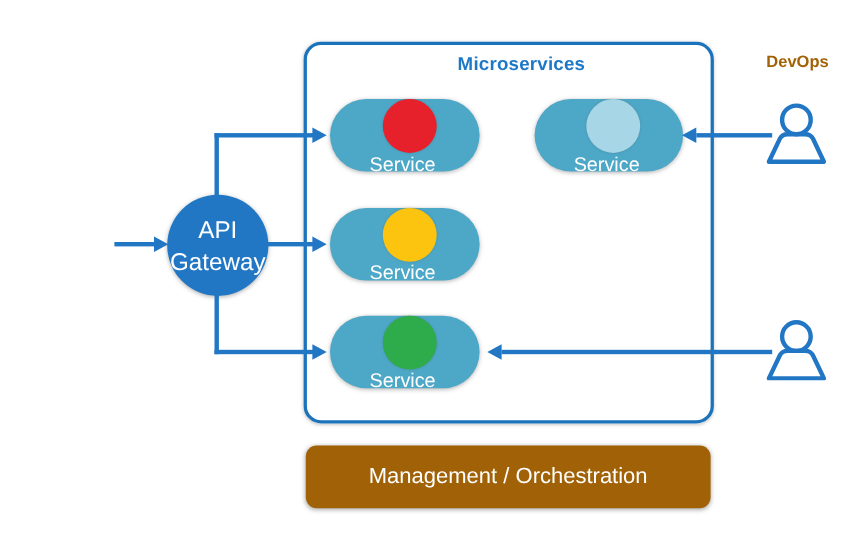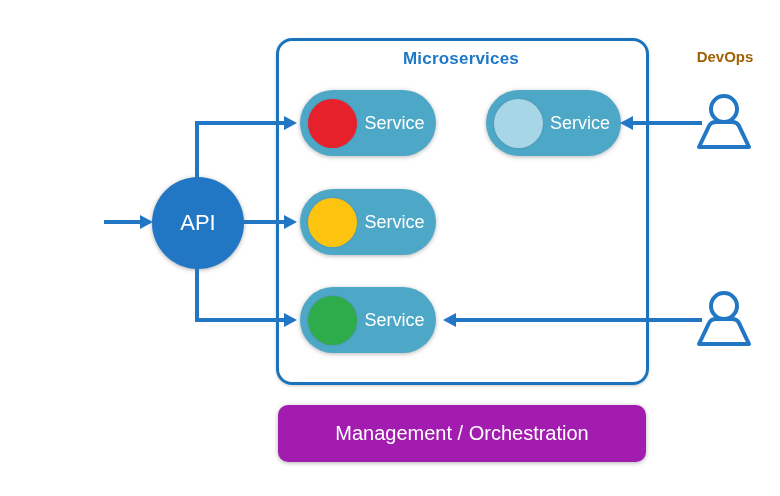--- a/index.html
+++ b/index.html
@@ -17,27 +17,28 @@
   .client-circle{left:22px;top:181px;width:84px;height:84px;font-size:20px;}
   .gateway-circle{left:152px;top:177px;width:92px;height:92px;font-size:22px;line-height:1.32;}
   
   .ms-container{
     position:absolute;left:276px;top:38px;width:367px;height:341px;
     border:3px solid #1b74bb;border-radius:16px;background:transparent;
     box-shadow:0 1px 3px rgba(120,120,120,.4);
   }
   .ms-title{
     position:absolute;left:276px;top:49px;width:370px;text-align:center;
-    font-size:17px;font-weight:bold;color:#1d79c7;letter-spacing:.2px;
+    font-size:17px;font-weight:bold;color:#1d79c7;letter-spacing:.2px;padding-left:13px;
   }
   
   .pill{
     position:absolute;width:136px;height:66px;border-radius:33px;background:#4da7c7;
     display:flex;align-items:center;
     box-shadow:0 1px 4px rgba(110,110,110,.5);
+    flex-direction:column;
   }
   .pill .dot{width:49px;height:49px;border-radius:50%;margin-left:8px;flex:0 0 auto;
     box-shadow:0 0 2px rgba(90,90,90,.35);}
   .pill .pill-label{flex:1;text-align:center;color:#ffffff;font-size:18px;font-weight:300;padding-right:4px;}
   .pill-1{left:300px;top:90px;}
   .pill-2{left:486px;top:90px;width:135px;}
   .pill-3{left:300px;top:189px;}
   .pill-4{left:300px;top:287px;}
   
   .line{position:absolute;background:#2277c5;}
@@ -50,33 +51,34 @@
   .user{position:absolute;width:58px;height:56px;}
   .user svg{display:block;}
   
   .devops-label{
     position:absolute;left:683px;top:48px;width:84px;text-align:center;
     font-size:15px;font-weight:bold;color:#a16207;
   }
   
   .banner{
     position:absolute;left:278px;top:405px;width:368px;height:57px;border-radius:10px;
-    background:#a21caf;display:flex;align-items:center;justify-content:center;
+    background:#a16207;display:flex;align-items:center;justify-content:center;
     color:#ffffff;font-size:20px;
     box-shadow:0 1px 4px rgba(110,110,110,.55);
   }
 </style>
 </head>
 <body>
 
 <div id="canvas">
 
 
   <div class="node-circle gateway-circle">
     <span>API</span>
+    <span>Gateway</span>
   </div>
 
   <div class="ms-container"></div>
   <div class="ms-title">Microservices</div>
 
   <div class="pill pill-1">
     <div class="dot" style="background-color: rgb(231, 33, 43);"></div>
     <div class="pill-label">Service</div>
   </div>
   <div class="pill pill-2">

